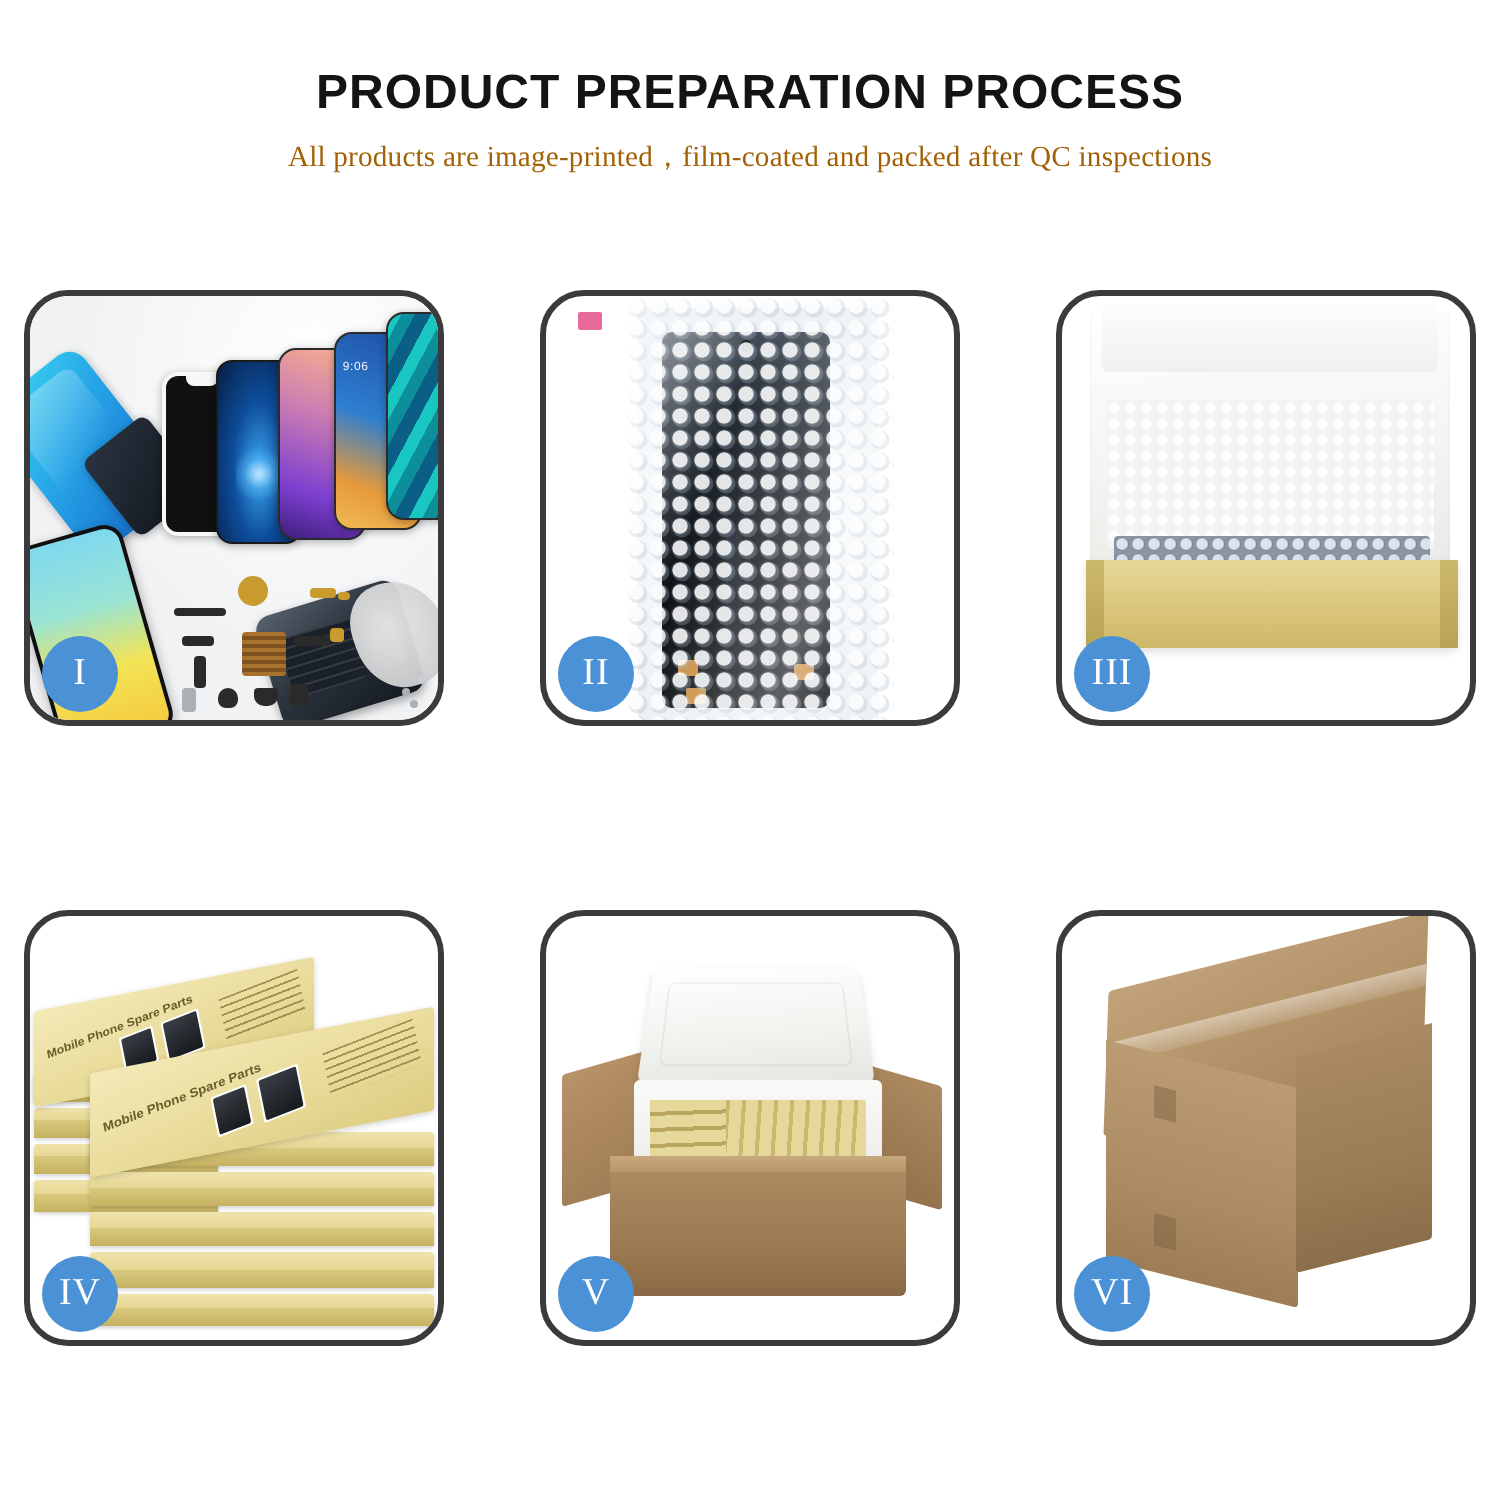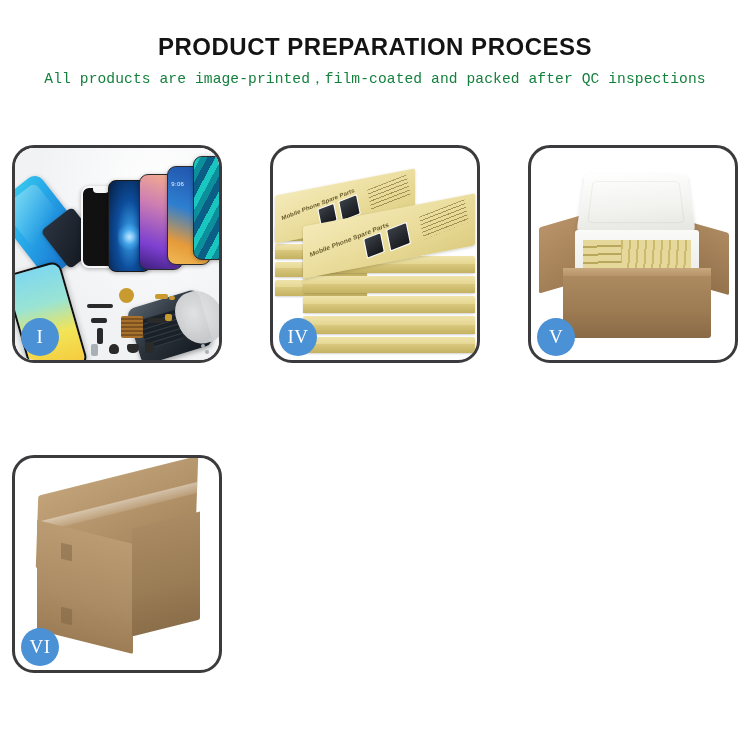--- a/index.html
+++ b/index.html
@@ -23,24 +23,24 @@
     font-family: "Liberation Sans", sans-serif;
     font-size: 24px;
     font-weight: 700;
     letter-spacing: 0.5px;
     color: #141414;
     line-height: 1.05;
     white-space: nowrap;
   }
   .page-subtitle {
     margin-top: 10px;
-    font-family: Liberation Mono, monospace;
+    font-family: Liberation Serif, serif;
     font-size: 14.6px;
     font-weight: 400;
-    color: #15803d;
+    color: #a16207;
     letter-spacing: 0.1px;
     white-space: nowrap;
   }
 
   
   .grid {
     position: absolute;
     left: 12px;
     top: 145px;
     width: 726px;
@@ -476,21 +476,46 @@
         <div class="pt" style="left:130px;top:194px;width:9px;height:11px;"></div>
         <div class="pt silver" style="left:186px;top:196px;width:4px;height:4px;border-radius:50%;"></div>
         <div class="pt silver" style="left:194px;top:190px;width:4px;height:4px;border-radius:50%;"></div>
         <div class="pt silver" style="left:190px;top:202px;width:4px;height:4px;border-radius:50%;"></div>
       </div>
       <div class="hand"></div>
     </div>
     <div class="badge">I</div>
   </div>
 
-
+  <div class="panel p2">
+    <div class="panel-media">
+      <div class="bag"></div>
+      <div class="screen">
+        <span class="cam"></span>
+        <span class="flex"></span>
+      </div>
+      <div class="pinktab"></div>
+      <div class="conn" style="left:66px;top:182px;"></div>
+      <div class="conn" style="left:124px;top:184px;"></div>
+      <div class="conn" style="left:70px;top:196px;"></div>
+      <div class="bubbles"></div>
+      <div class="bagsheen"></div>
+    </div>
+    <div class="badge">II</div>
+  </div>
+
+  <div class="panel p3">
+    <div class="panel-media">
+      <div class="lid"></div>
+      <div class="foam"></div>
+      <div class="innerbubble"></div>
+      <div class="tray"></div>
+    </div>
+    <div class="badge">III</div>
+  </div>
 
   <div class="panel p4">
     <div class="panel-media">
 
       <div class="bx" style="left:2px;top:78px;width:92px;height:15px;">
           <span class="side"></span>
         </div>
       <div class="bx" style="left:2px;top:96px;width:92px;height:15px;">
           <span class="side"></span>
         </div>

